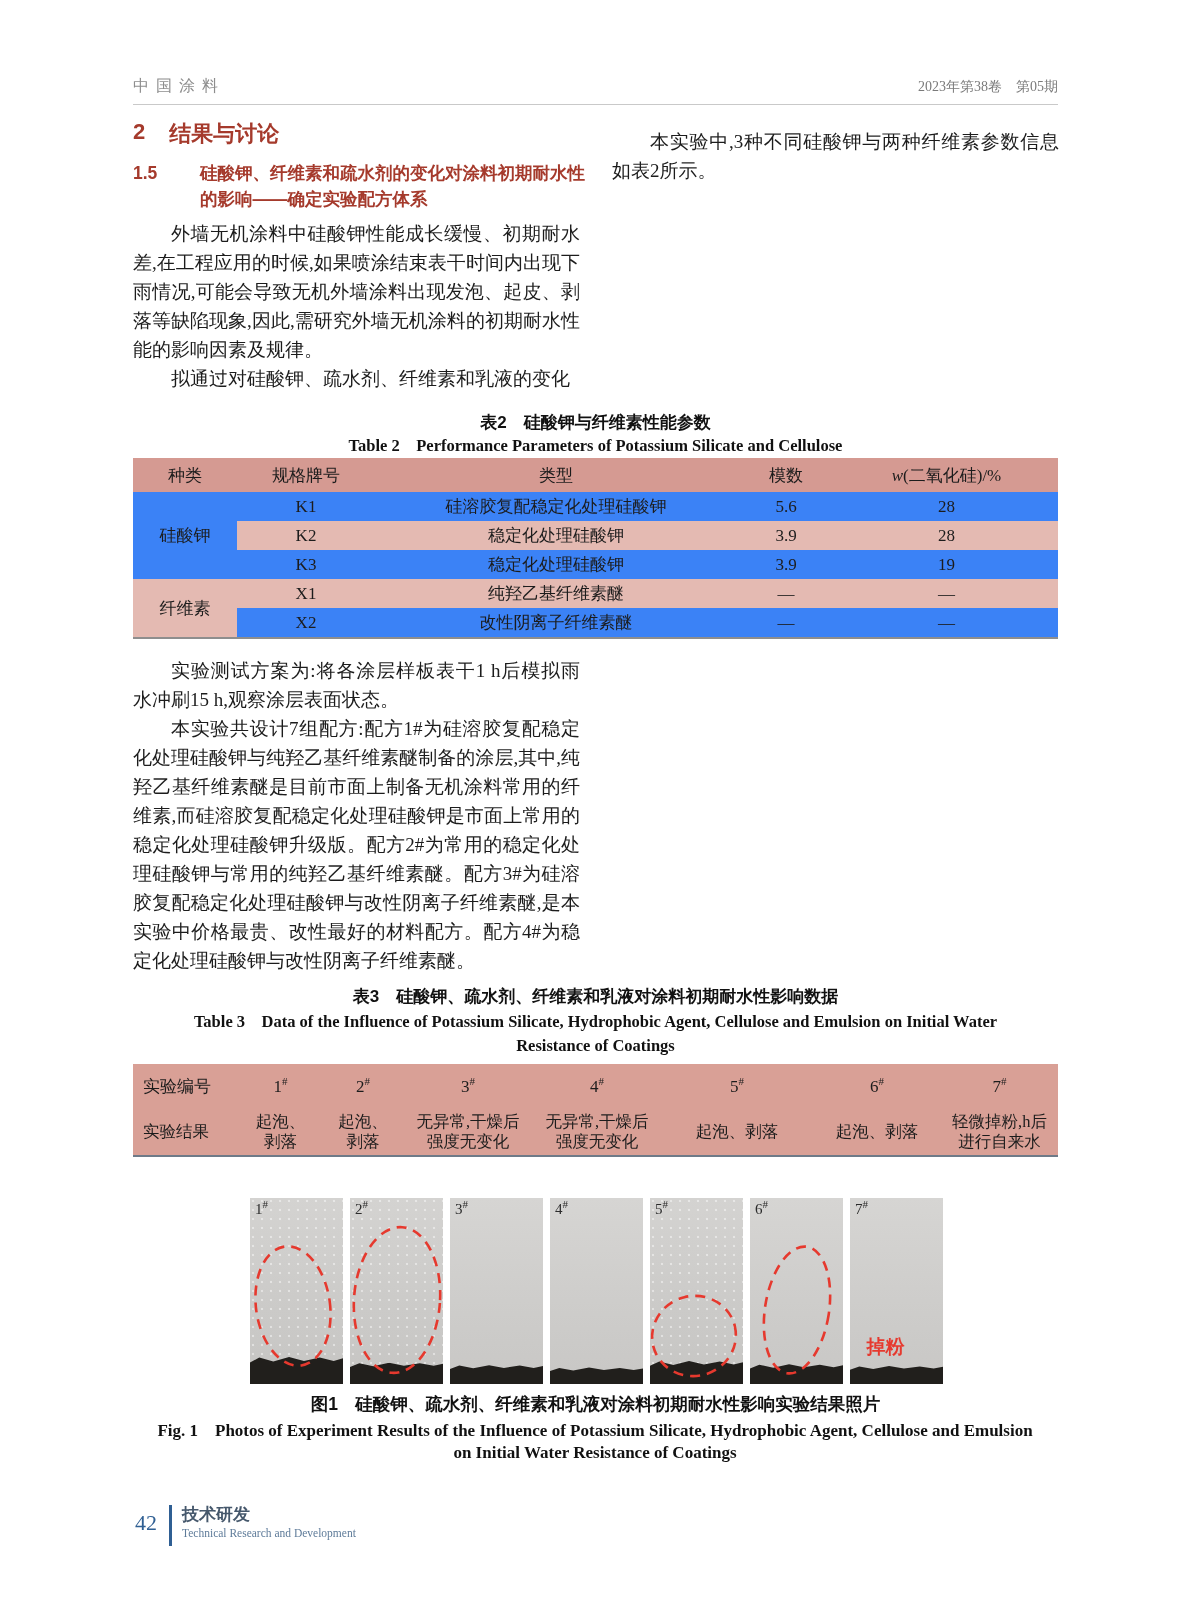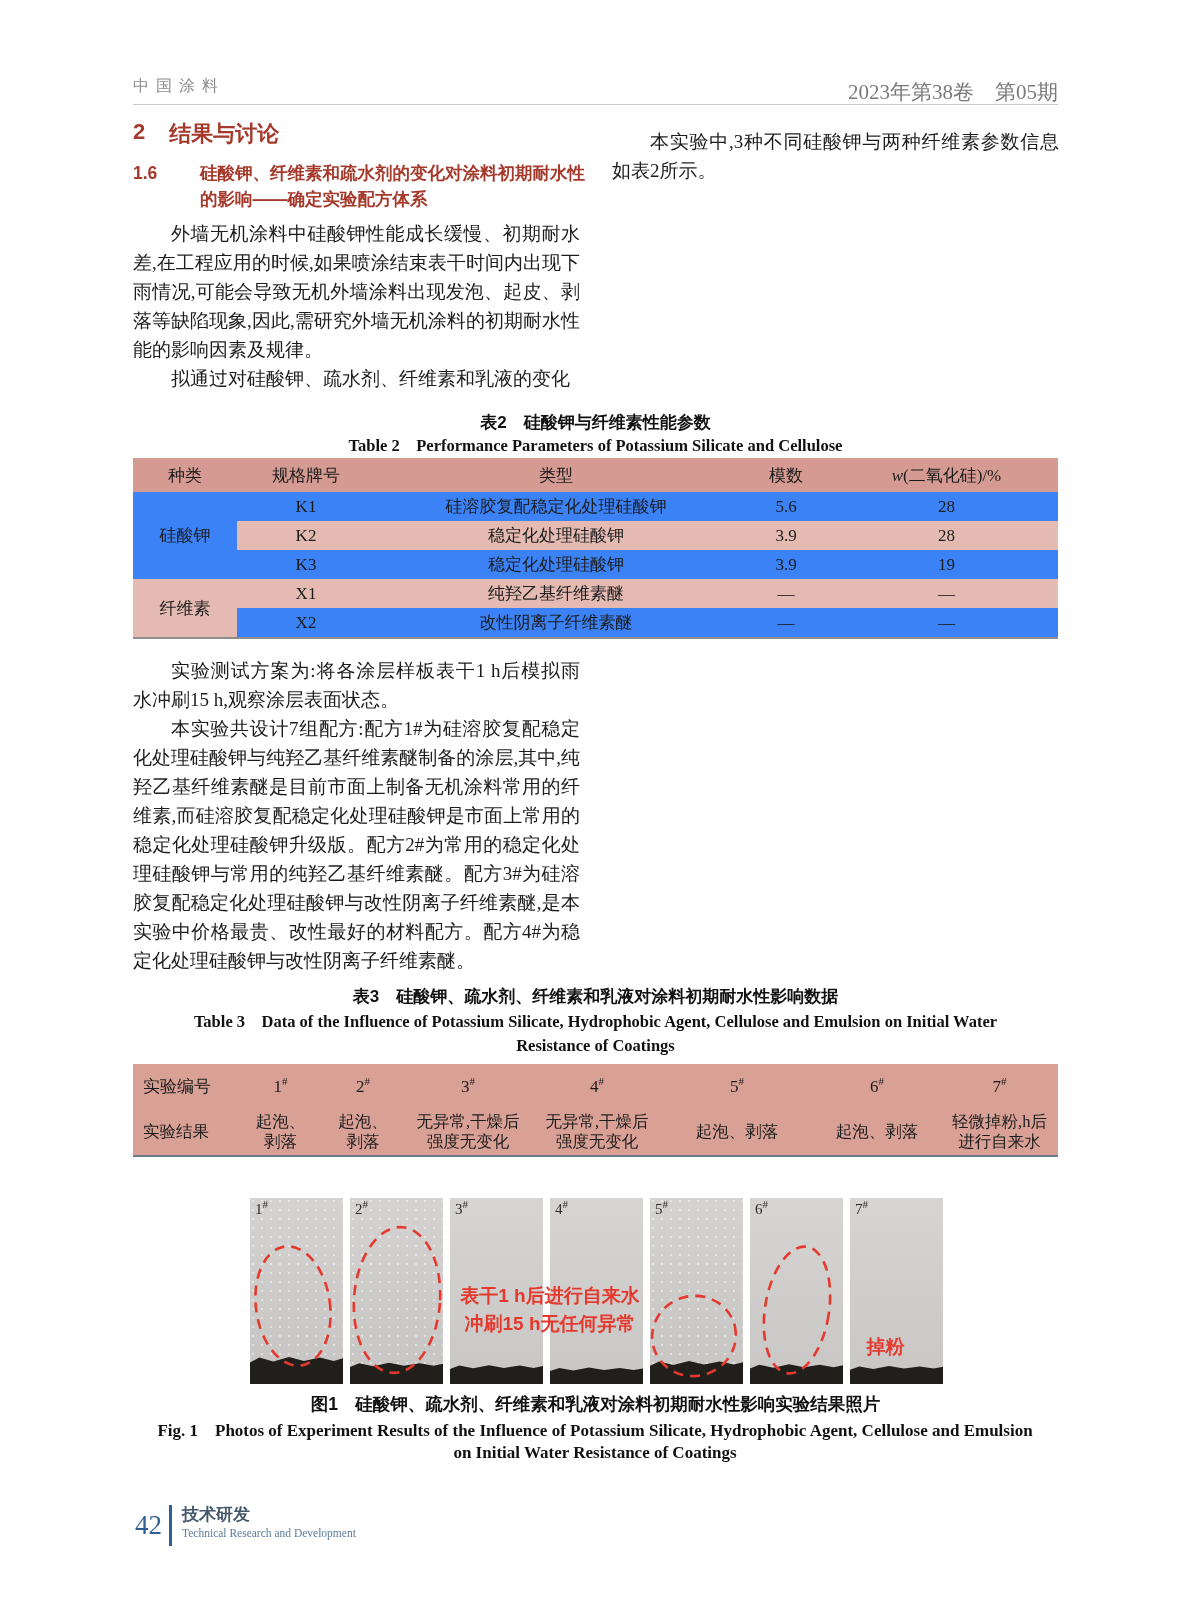--- a/index.html
+++ b/index.html
@@ -1,21 +1,21 @@
 <!DOCTYPE html>
 <html><head>
 <meta charset="utf-8">
 <style>
   html,body{margin:0;padding:0;background:#ffffff;}
   .page{position:relative;width:1187px;height:1600px;background:#fff;overflow:hidden;
         font-family:"Liberation Serif","DejaVu Serif",serif;color:#1c1c1c;}
 
   
   .hdr-journal{position:absolute;left:133px;top:76px;font-size:16px;color:#8d8d8d;letter-spacing:7px;}
-  .hdr-issue{position:absolute;right:129px;top:78px;font-size:21px;color:#7a7a7a;}
+  .hdr-issue{position:absolute;right:129px;top:78px;font-size:14px;color:#7a7a7a;}
   .hdr-line{position:absolute;left:133px;top:104px;width:925px;height:1px;background:#c9c9c9;}
 
   
   .h2row{position:absolute;left:133px;top:119px;display:flex;gap:24px;
          font-family:"Liberation Sans","DejaVu Sans",sans-serif;font-weight:bold;
          font-size:22px;color:#a53a2c;}
   .h21{position:absolute;left:133px;top:160px;width:462px;display:flex;
        font-family:"Liberation Sans","DejaVu Sans",sans-serif;font-weight:bold;
        font-size:17.5px;line-height:26px;color:#a53a2c;}
   .h21 .num{flex:0 0 67px;}
@@ -66,41 +66,41 @@
             font-size:19px;line-height:28px;color:#e6392e;}
   .fig-note7{position:absolute;left:600px;top:136px;width:71px;text-align:center;z-index:4;
              font-family:"Liberation Sans","DejaVu Sans",sans-serif;font-weight:bold;
              font-size:19px;color:#e6392e;}
 
   .cap-cn{position:absolute;left:133px;top:1392px;width:925px;text-align:center;
           font-family:"Liberation Sans","DejaVu Sans",sans-serif;font-weight:bold;font-size:17.5px;color:#111;}
   .cap-en{position:absolute;left:65px;width:1060px;text-align:center;font-weight:bold;font-size:17px;color:#111;}
 
   
-  .ft-num{position:absolute;left:135px;top:1510px;font-size:27px;color:#2f5f93;}
+  .ft-num{position:absolute;left:135px;top:1510px;font-size:22px;color:#2f5f93;}
   .ft-bar{position:absolute;left:169px;top:1505px;width:3px;height:41px;background:#2f5f93;}
   .ft-cn{position:absolute;left:182px;top:1503px;font-family:"Liberation Sans","DejaVu Sans",sans-serif;
          font-weight:bold;font-size:17px;color:#46586c;}
   .ft-en{position:absolute;left:182px;top:1527px;font-size:11.5px;color:#5e7b99;}
 </style>
 </head>
 <body>
 
 <div class="page">
 
   <div class="hdr-journal">中国涂料</div>
   <div class="hdr-issue">2023年第38卷　第05期</div>
   <div class="hdr-line"></div>
 
   <div class="h2row">
     <span>2</span>
     <span>结果与讨论</span>
   </div>
   <div class="h21">
-    <span class="num">1.6</span>
+    <span class="num">1.5</span>
     <span class="txt">硅酸钾、纤维素和疏水剂的变化对涂料初期耐水性的影响——确定实验配方体系</span>
   </div>
 
   <div class="col colL1">
     <p class="ind">外墙无机涂料中硅酸钾性能成长缓慢、初期耐水差,在工程应用的时候,如果喷涂结束表干时间内出现下雨情况,可能会导致无机外墙涂料出现发泡、起皮、剥落等缺陷现象,因此,需研究外墙无机涂料的初期耐水性能的影响因素及规律。</p>
     <p class="ind">拟通过对硅酸钾、疏水剂、纤维素和乳液的变化</p>
   </div>
   <div class="col colR1">
     <p class="ind">本实验中,3种不同硅酸钾与两种纤维素参数信息如表2所示。</p>
   </div>
@@ -243,24 +243,20 @@
         <ellipse cx="47" cy="112" rx="32" ry="64" transform="rotate(9 47 112)" fill="none" stroke="#e6392e" stroke-width="2.6" stroke-dasharray="10 7"></ellipse>
       </svg>
       <div class="pdark" style="height:24px;"></div>
     </div>
 
     <div class="panel" style="left:600px;">
       <span class="plabel"><span>7</span><sup class="hash">#</sup></span>
       <div class="pdark" style="height:22px;"></div>
     </div>
 
-    <div class="fig-note">
-      <div>表干1 h后进行自来水</div>
-      <div>冲刷15 h无任何异常</div>
-    </div>
     <div class="fig-note7">掉粉</div>
   </div>
 
   <div class="cap-cn">图1　硅酸钾、疏水剂、纤维素和乳液对涂料初期耐水性影响实验结果照片</div>
   <div class="cap-en" style="top:1419px;">Fig. 1　Photos of Experiment Results of the Influence of Potassium Silicate, Hydrophobic Agent, Cellulose and Emulsion</div>
   <div class="cap-en" style="top:1443px;">on Initial Water Resistance of Coatings</div>
 
   <div class="ft-num">42</div>
   <div class="ft-bar"></div>
   <div class="ft-cn">技术研发</div>

